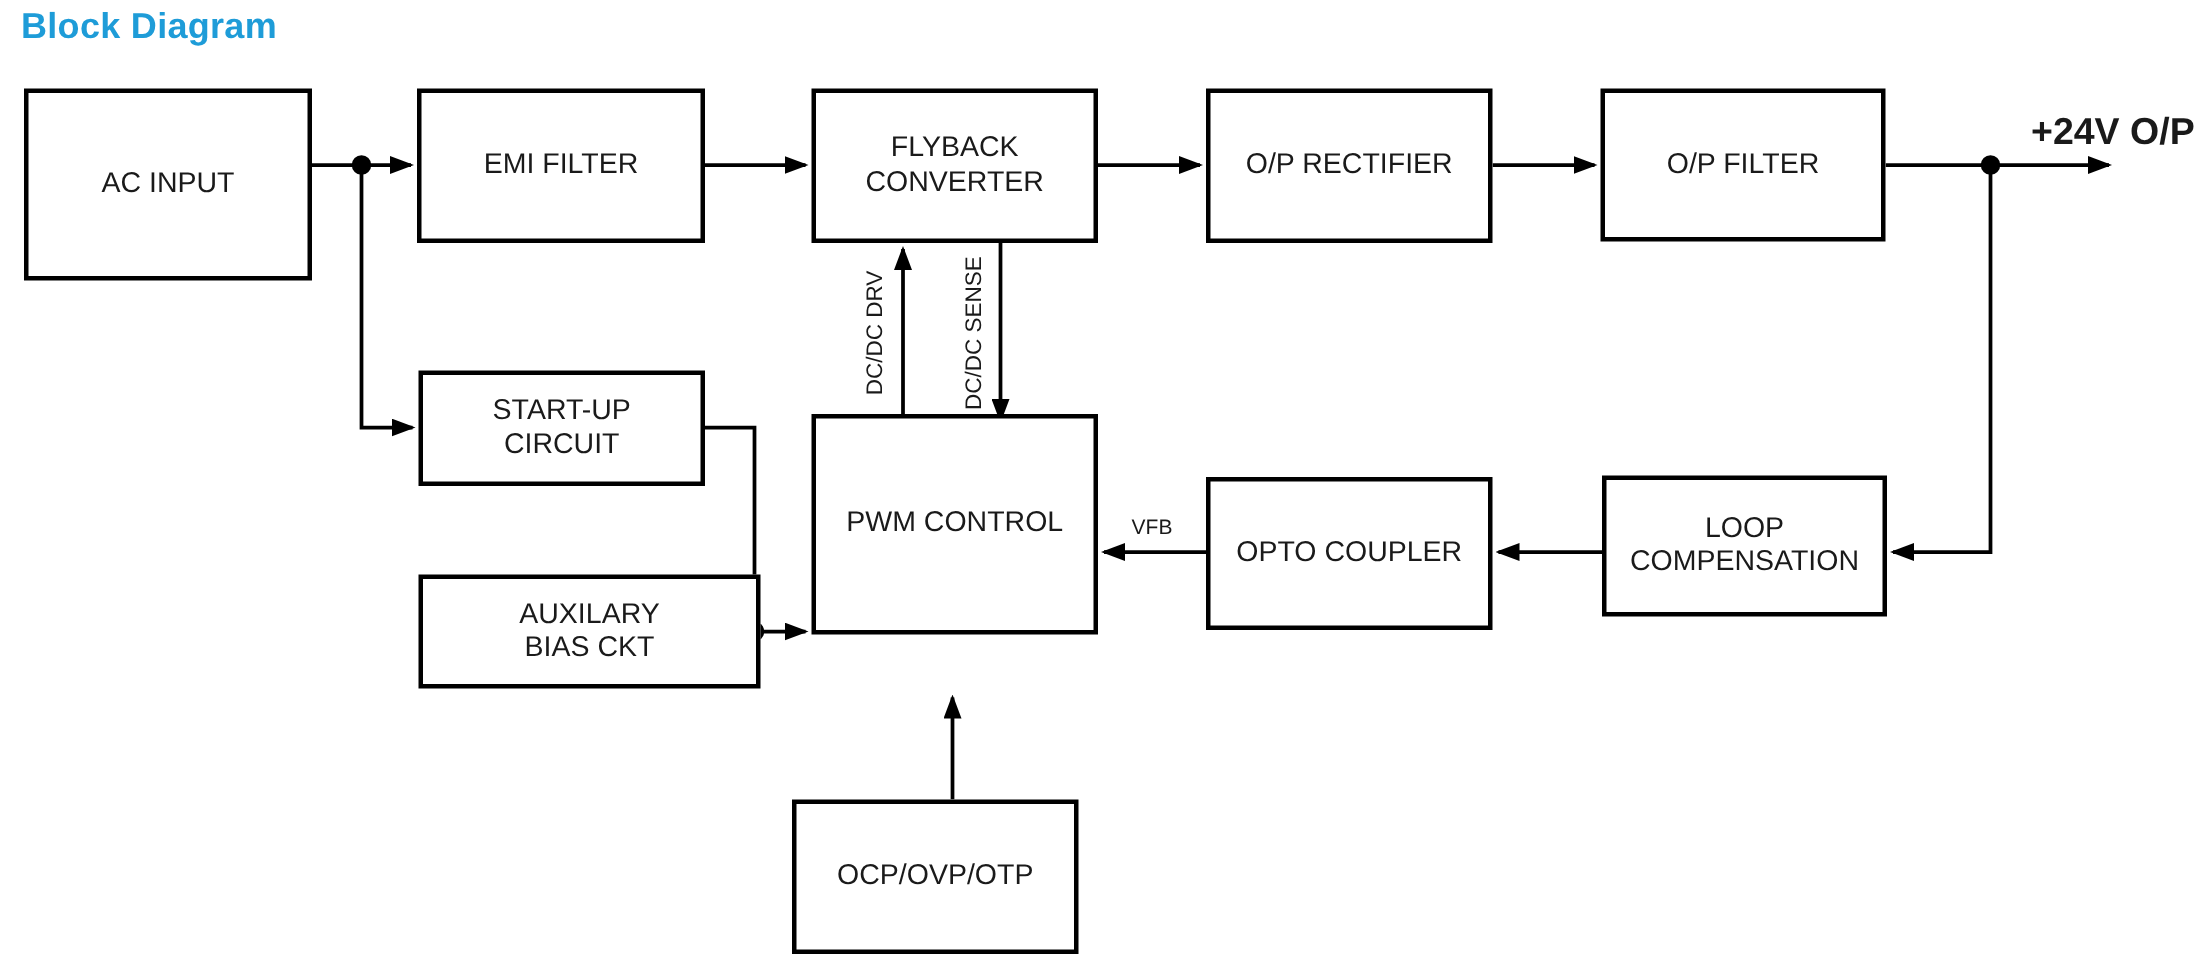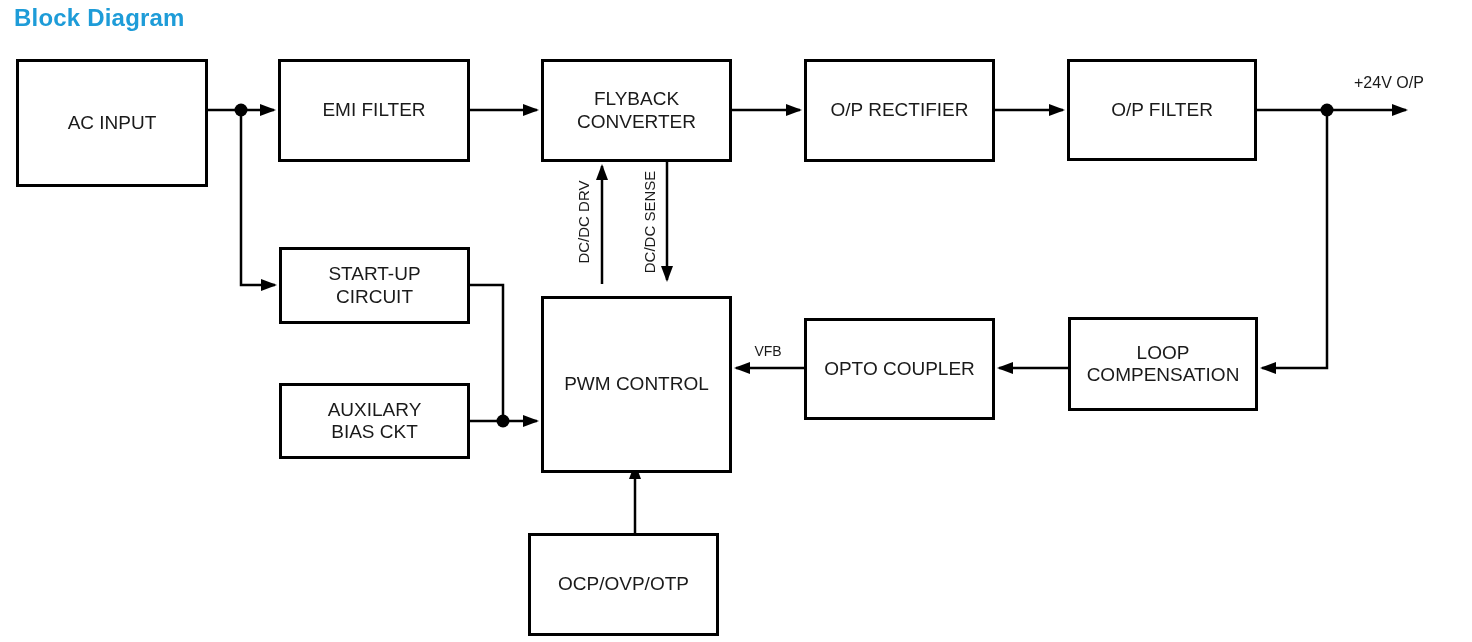--- a/index.html
+++ b/index.html
@@ -44,21 +44,21 @@
     left: 0;
     top: 0;
     z-index: 1;
   }
   .sig-label {
     position: absolute;
     color: #1a1a1a;
     white-space: nowrap;
     z-index: 3;
   }
-  .h-label { font-size: 16px; }
+  .h-label { font-size: 25px; font-weight: bold; }
   .vfb-label {
     font-size: 14px;
     width: 46px;
     text-align: center;
   }
   .v-label {
     font-size: 15px;
     width: 120px;
     height: 18px;
     text-align: center;
@@ -102,23 +102,23 @@
   </svg>
 
   <div class="block" style="left:16px;   top:59px;  width:192px; height:128px;">AC INPUT</div>
   <div class="block" style="left:278px;  top:59px;  width:192px; height:103px;">EMI FILTER</div>
   <div class="block" style="left:541px;  top:59px;  width:191px; height:103px;text-align:center;">FLYBACK
 CONVERTER</div>
   <div class="block" style="left:804px;  top:59px;  width:191px; height:103px;">O/P RECTIFIER</div>
   <div class="block" style="left:1067px; top:59px;  width:190px; height:102px;">O/P FILTER</div>
   <div class="block" style="left:279px;  top:247px; width:191px; height:77px;">START-UP
 CIRCUIT</div>
-  <div class="block" style="left:279px;  top:383px; width:191px; height:76px;">AUXILARY
+  <div class="block" style="left:279px;  top:383px; width:228px; height:76px;">AUXILARY
 BIAS CKT</div>
-  <div class="block" style="left:541px;  top:296px; width:191px; height:177px;">PWM CONTROL</div>
+  <div class="block" style="left:541px;  top:276px; width:191px; height:147px;">PWM CONTROL</div>
   <div class="block" style="left:528px;  top:533px; width:191px; height:103px;">OCP/OVP/OTP</div>
   <div class="block" style="left:804px;  top:318px; width:191px; height:102px;">OPTO COUPLER</div>
   <div class="block" style="left:1068px; top:317px; width:190px; height:94px;">LOOP
 COMPENSATION</div>
 
   <div class="sig-label h-label" style="left:1354px; top:74px;">+24V O/P</div>
   <div class="sig-label vfb-label" style="left:745px;  top:343px;text-align:center;">VFB</div>
   <div class="sig-label v-label" style="left:524px;  top:213px;">DC/DC DRV</div>
   <div class="sig-label v-label" style="left:590px;  top:213px;">DC/DC SENSE</div>
 

